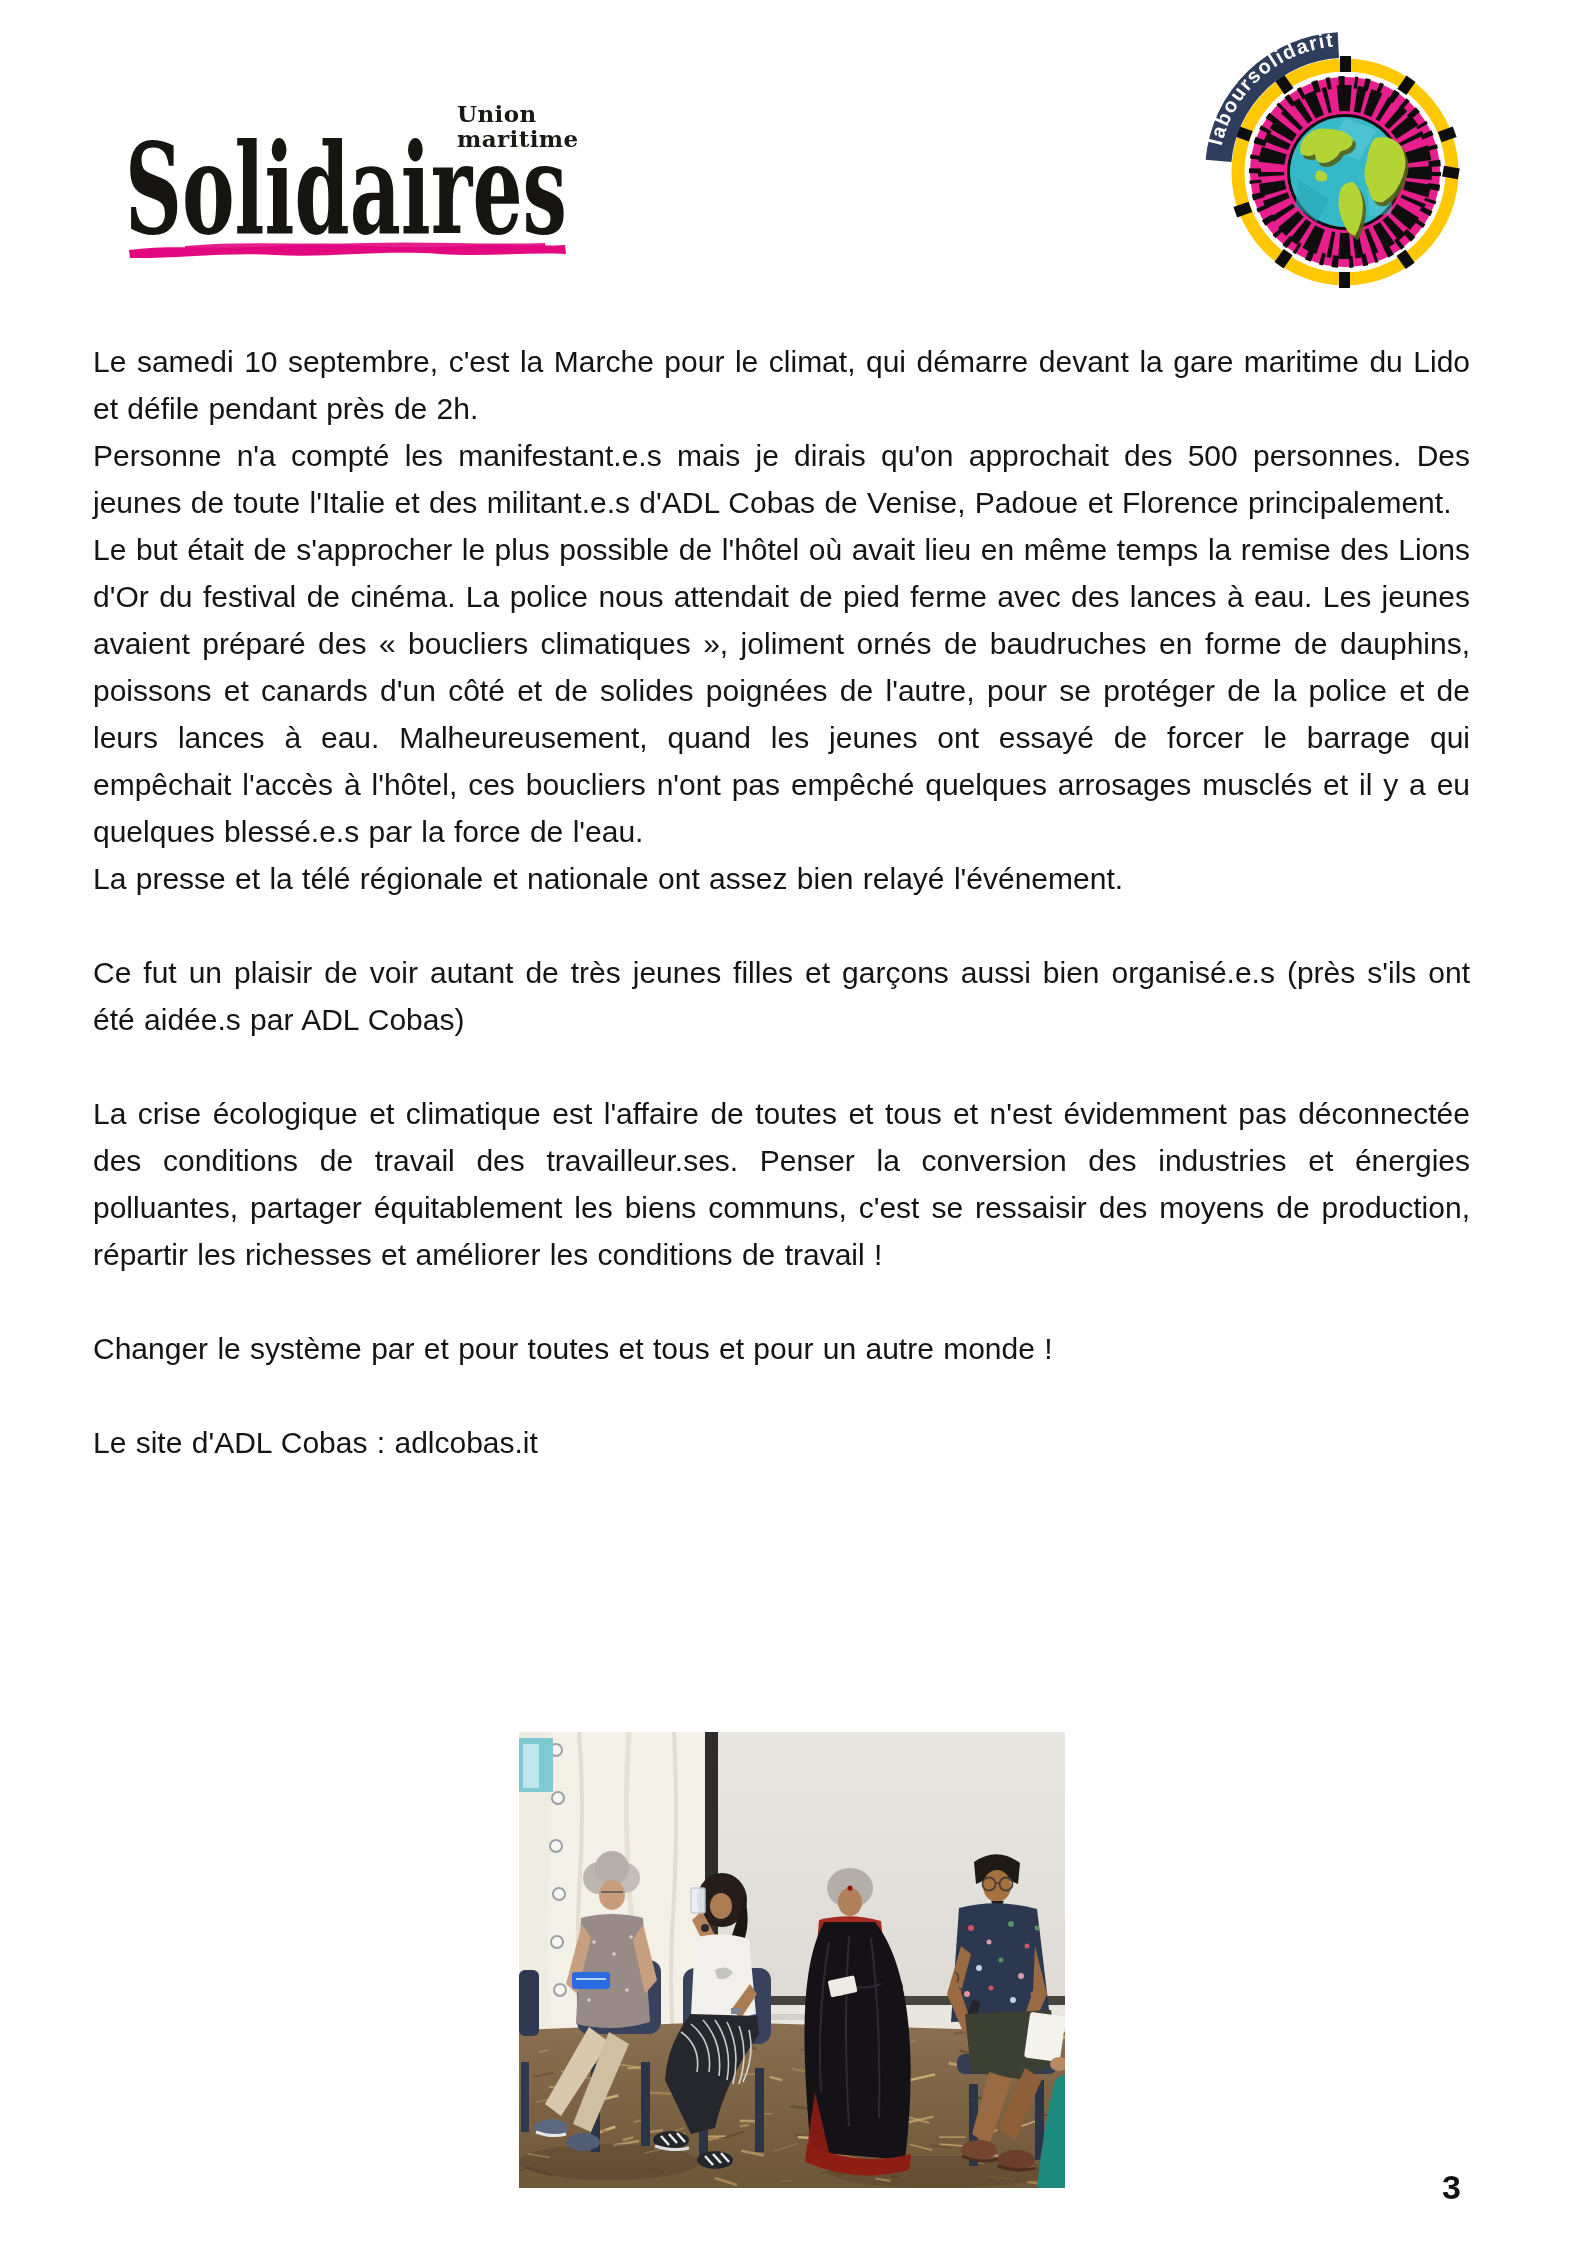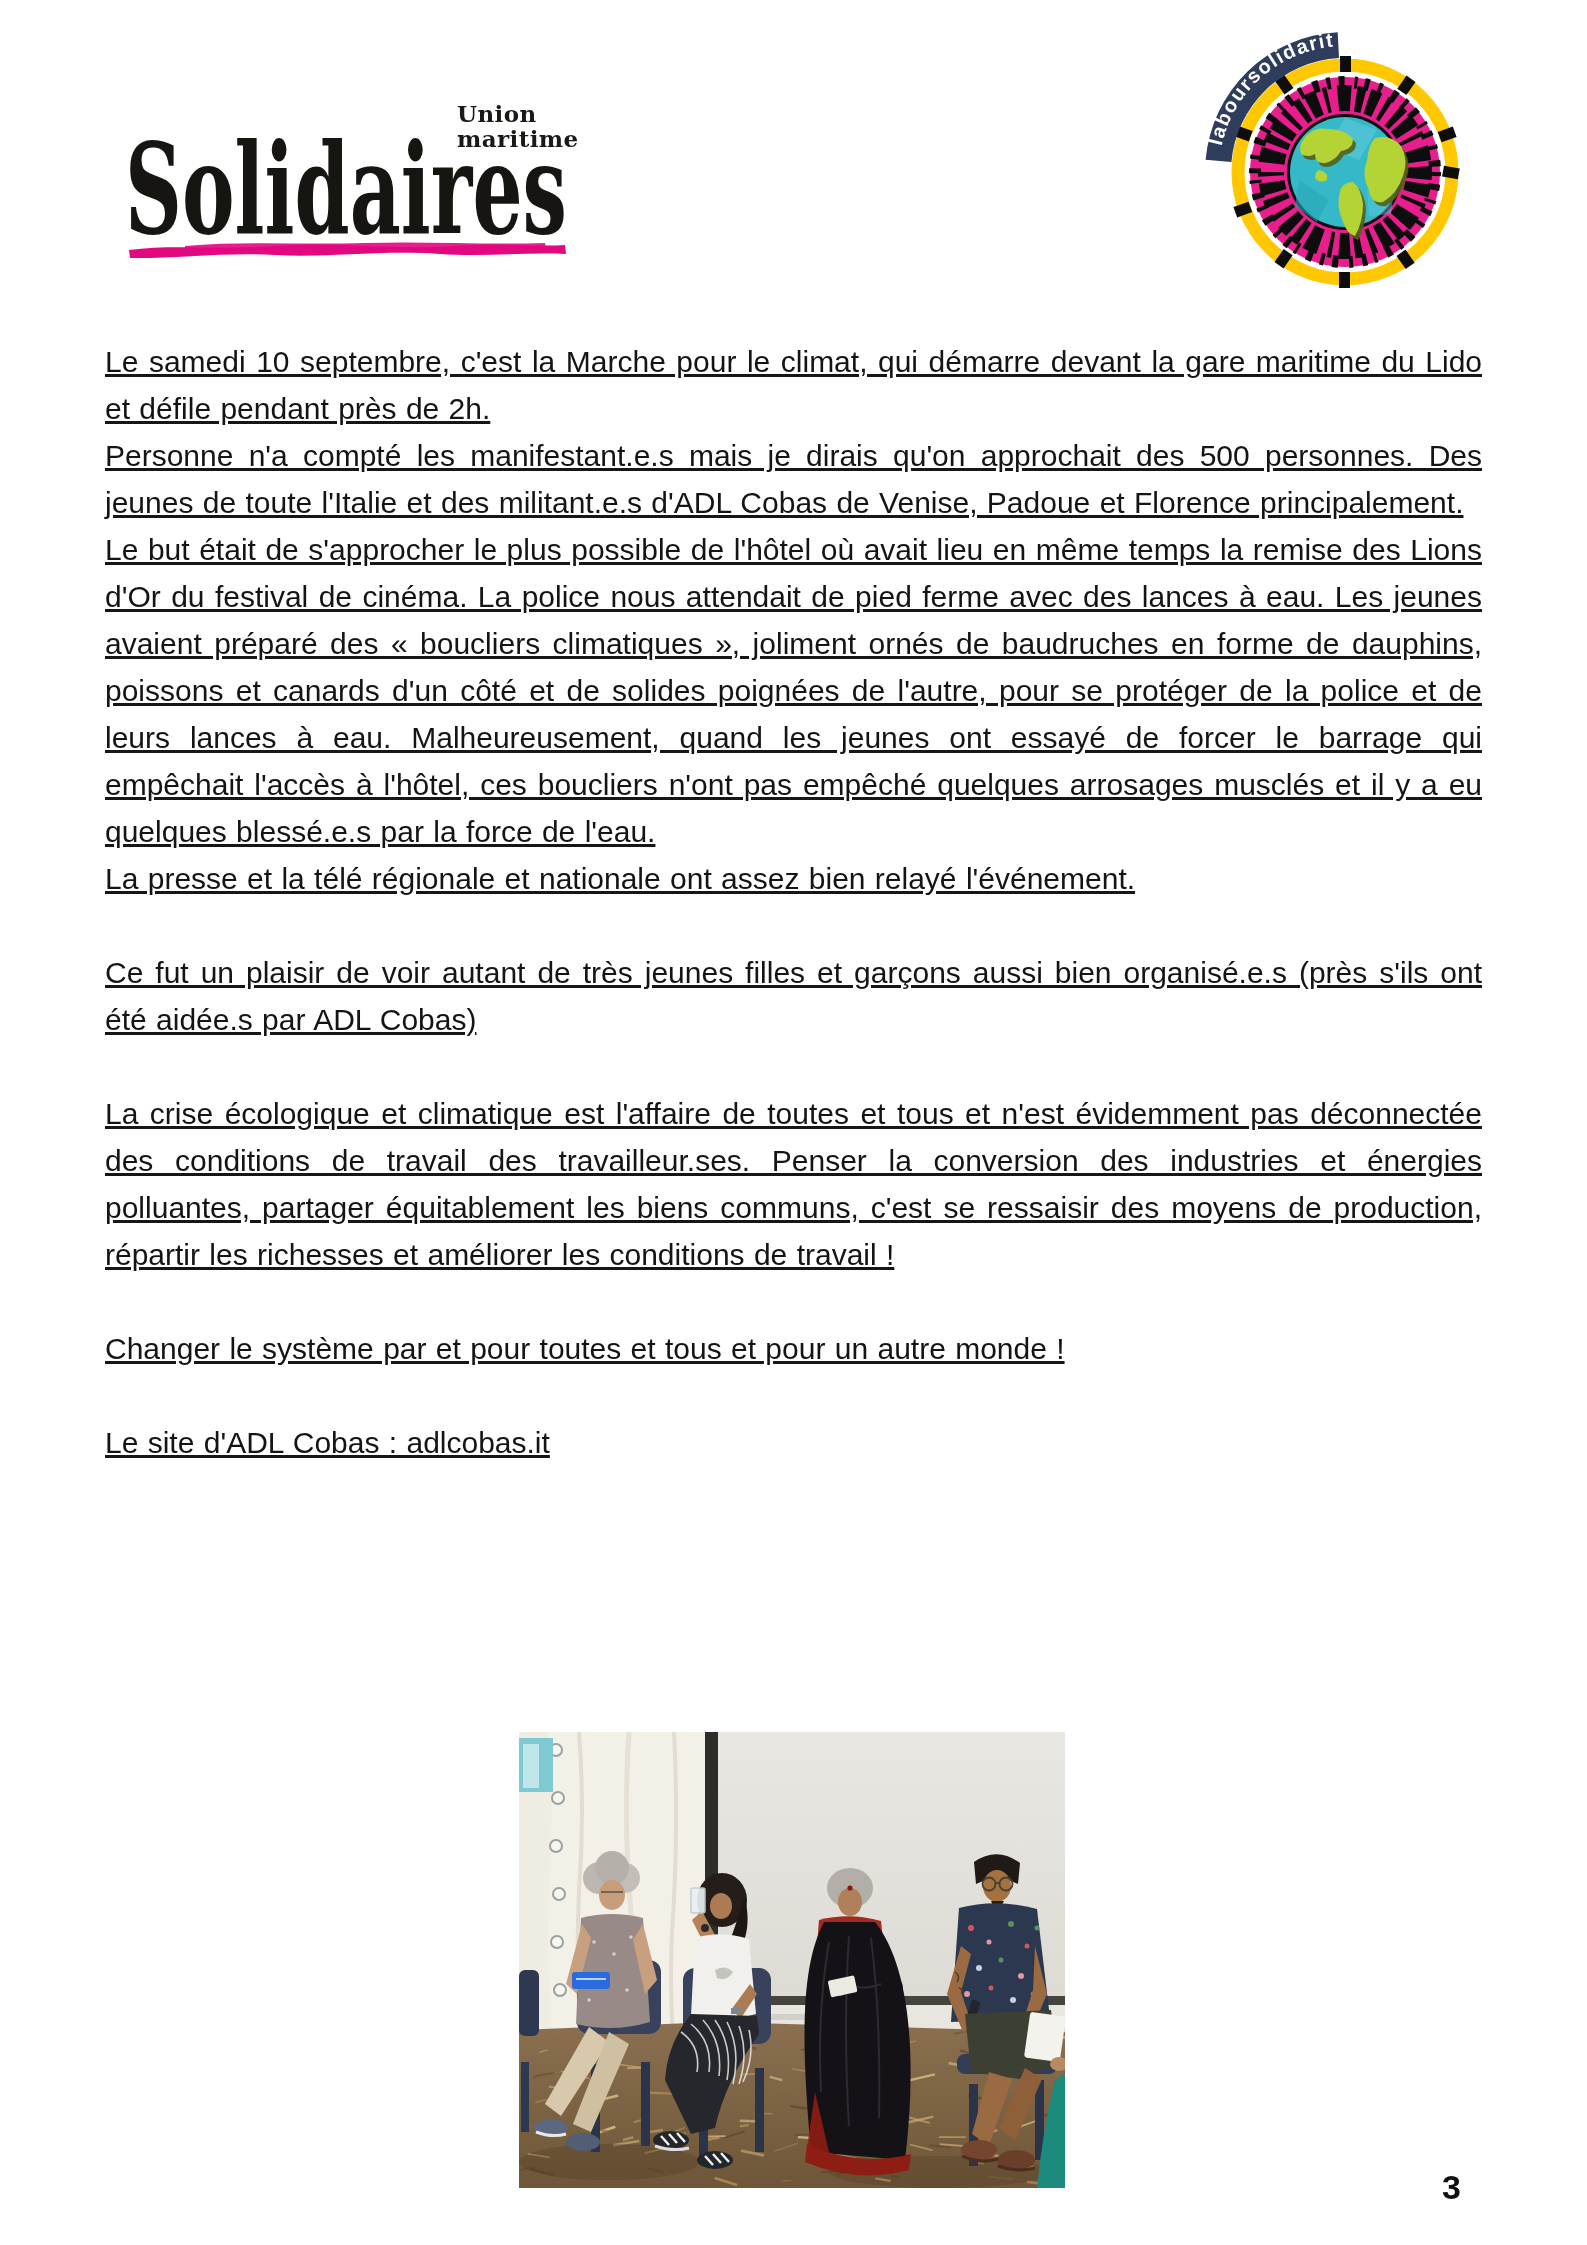--- a/index.html
+++ b/index.html
@@ -16,21 +16,21 @@
     font-size:23px; line-height:25px; color:#1b1916; letter-spacing:0.4px;
   }
   .solidaires-svg { position:absolute; left:123px; top:120px; }
   .swash-svg { position:absolute; left:125px; top:237px; }
 
   
   .labour-logo { position:absolute; left:1199px; top:30px; }
 
   
   .article {
-    position:absolute; left:105px; top:338px; width:1377px;text-decoration:underline;
+    position:absolute; left:93px; top:338px; width:1377px;
   }
   .article p {
     margin:0; font-size:30px; line-height:47px;
     text-align:justify; text-align-last:left; color:#141414;
     word-spacing:1px;
   }
   .article p.sp { margin-top:47px; }
 
   
   .photo {

